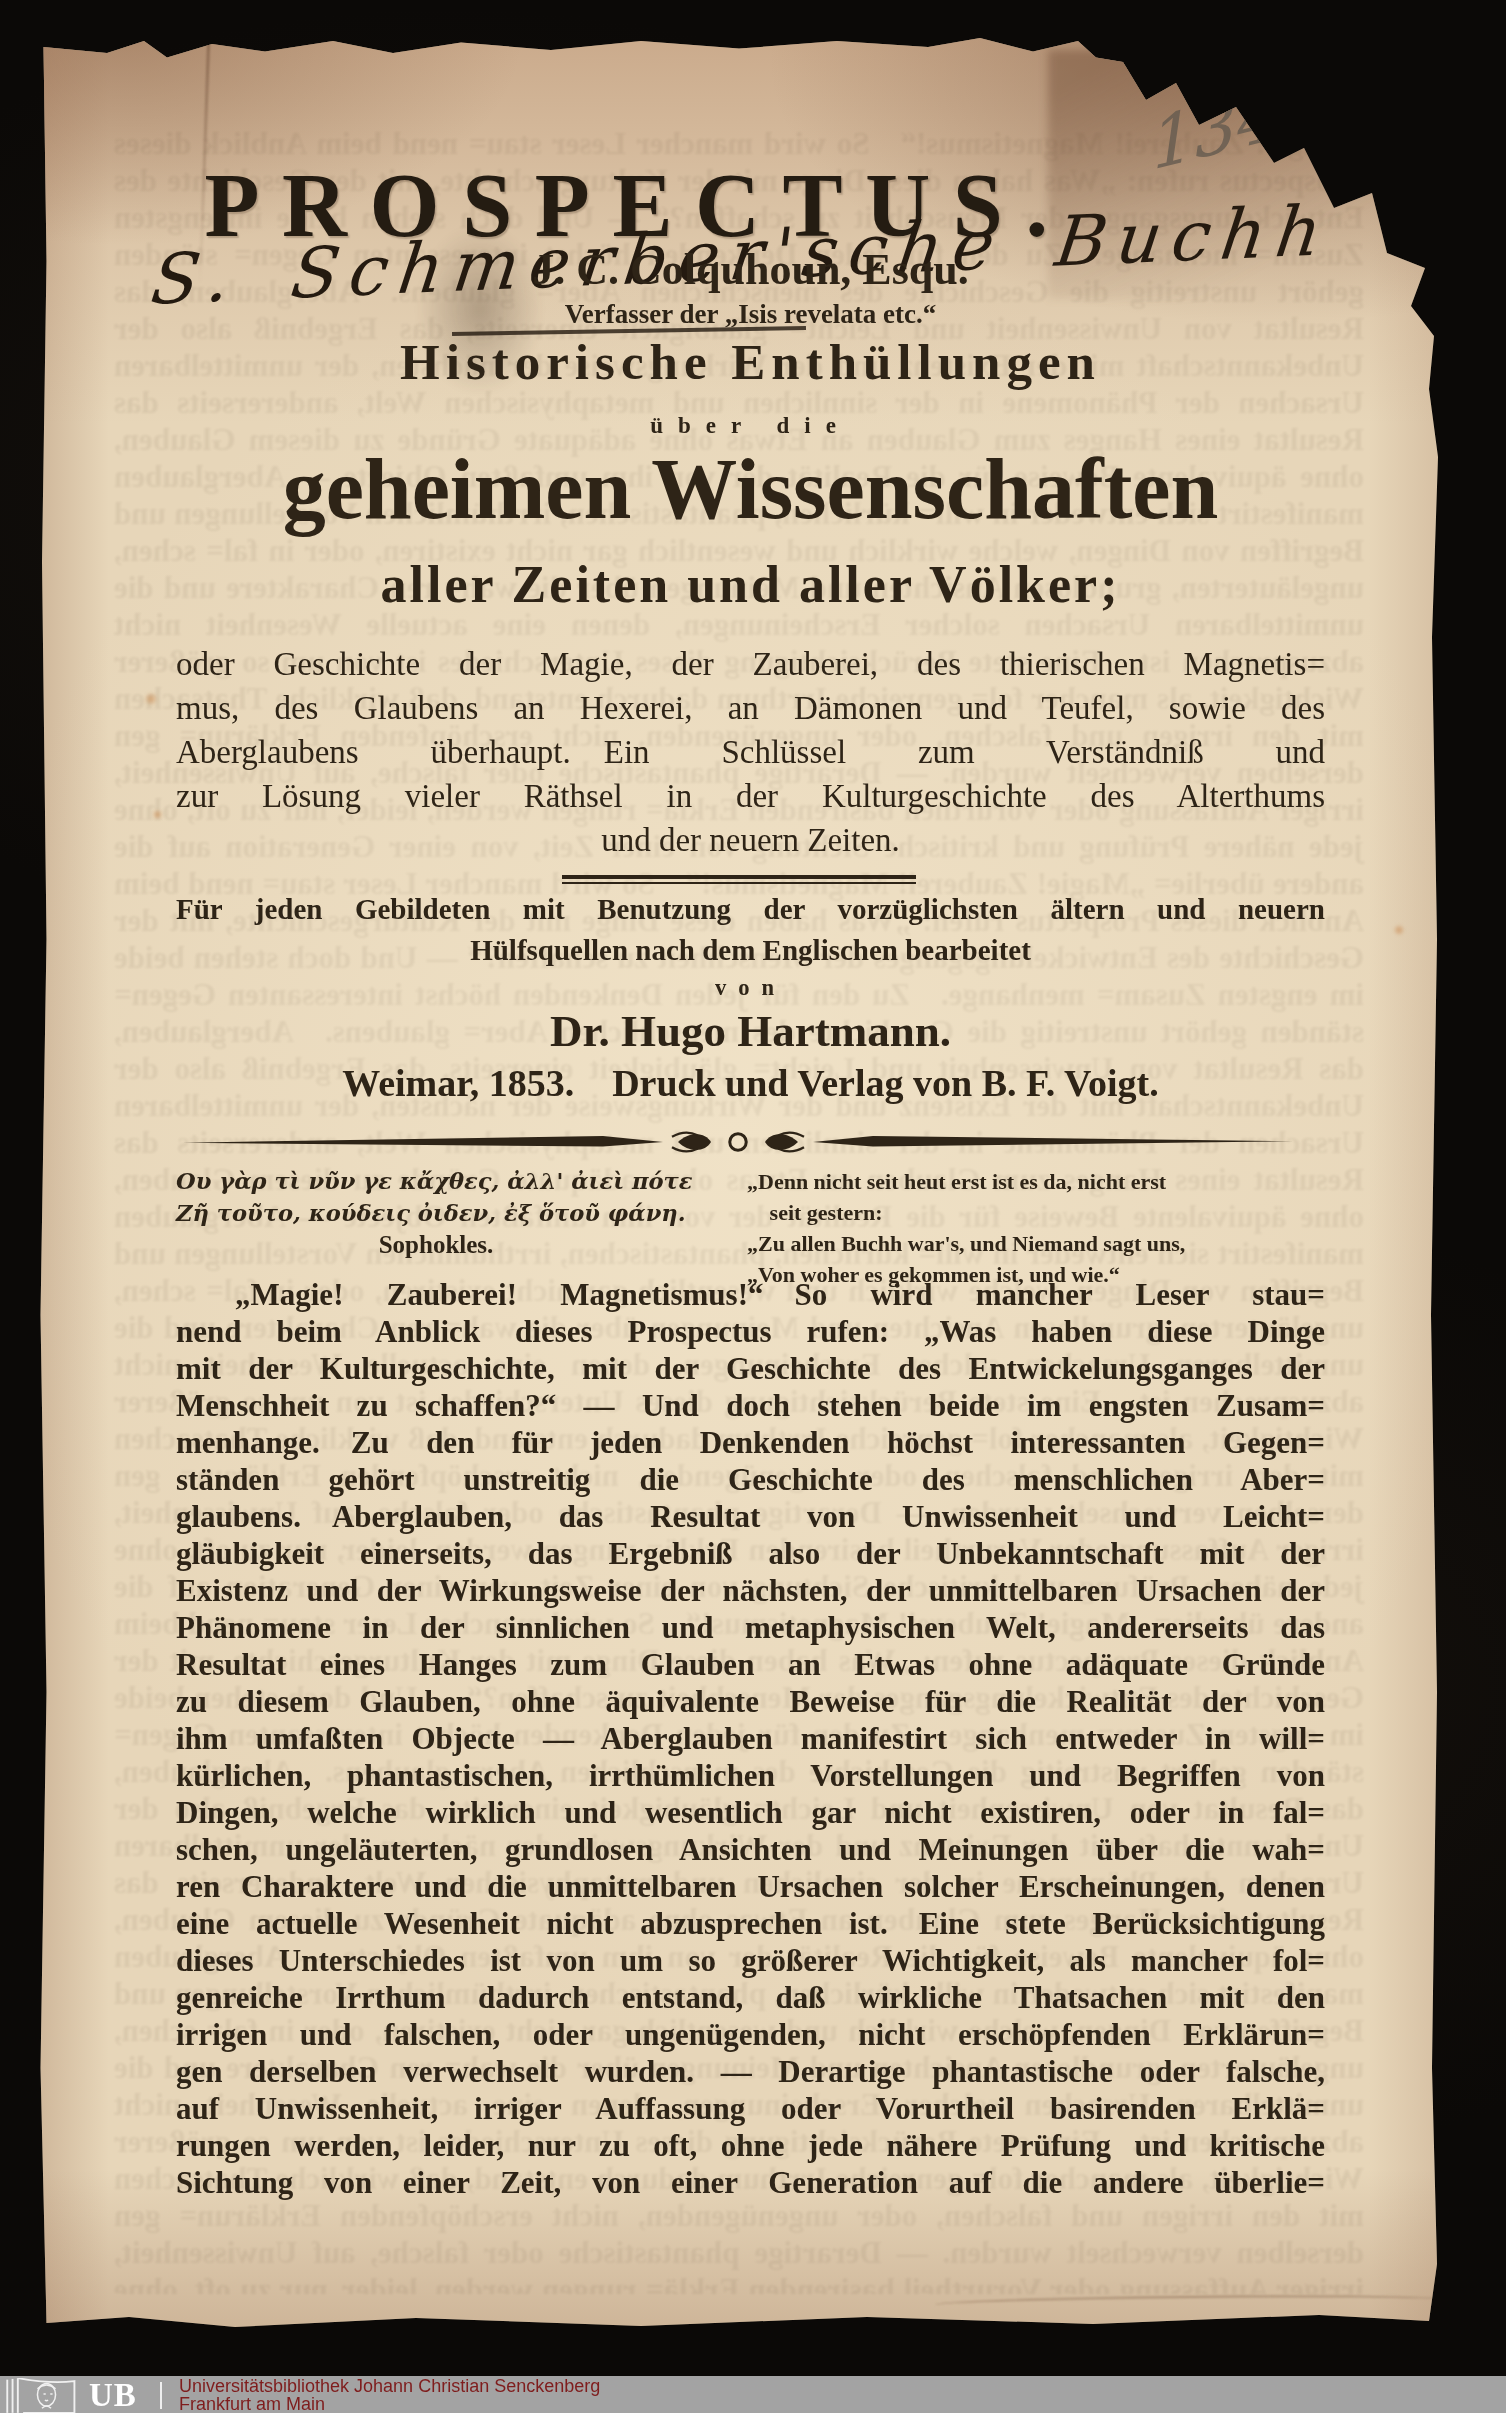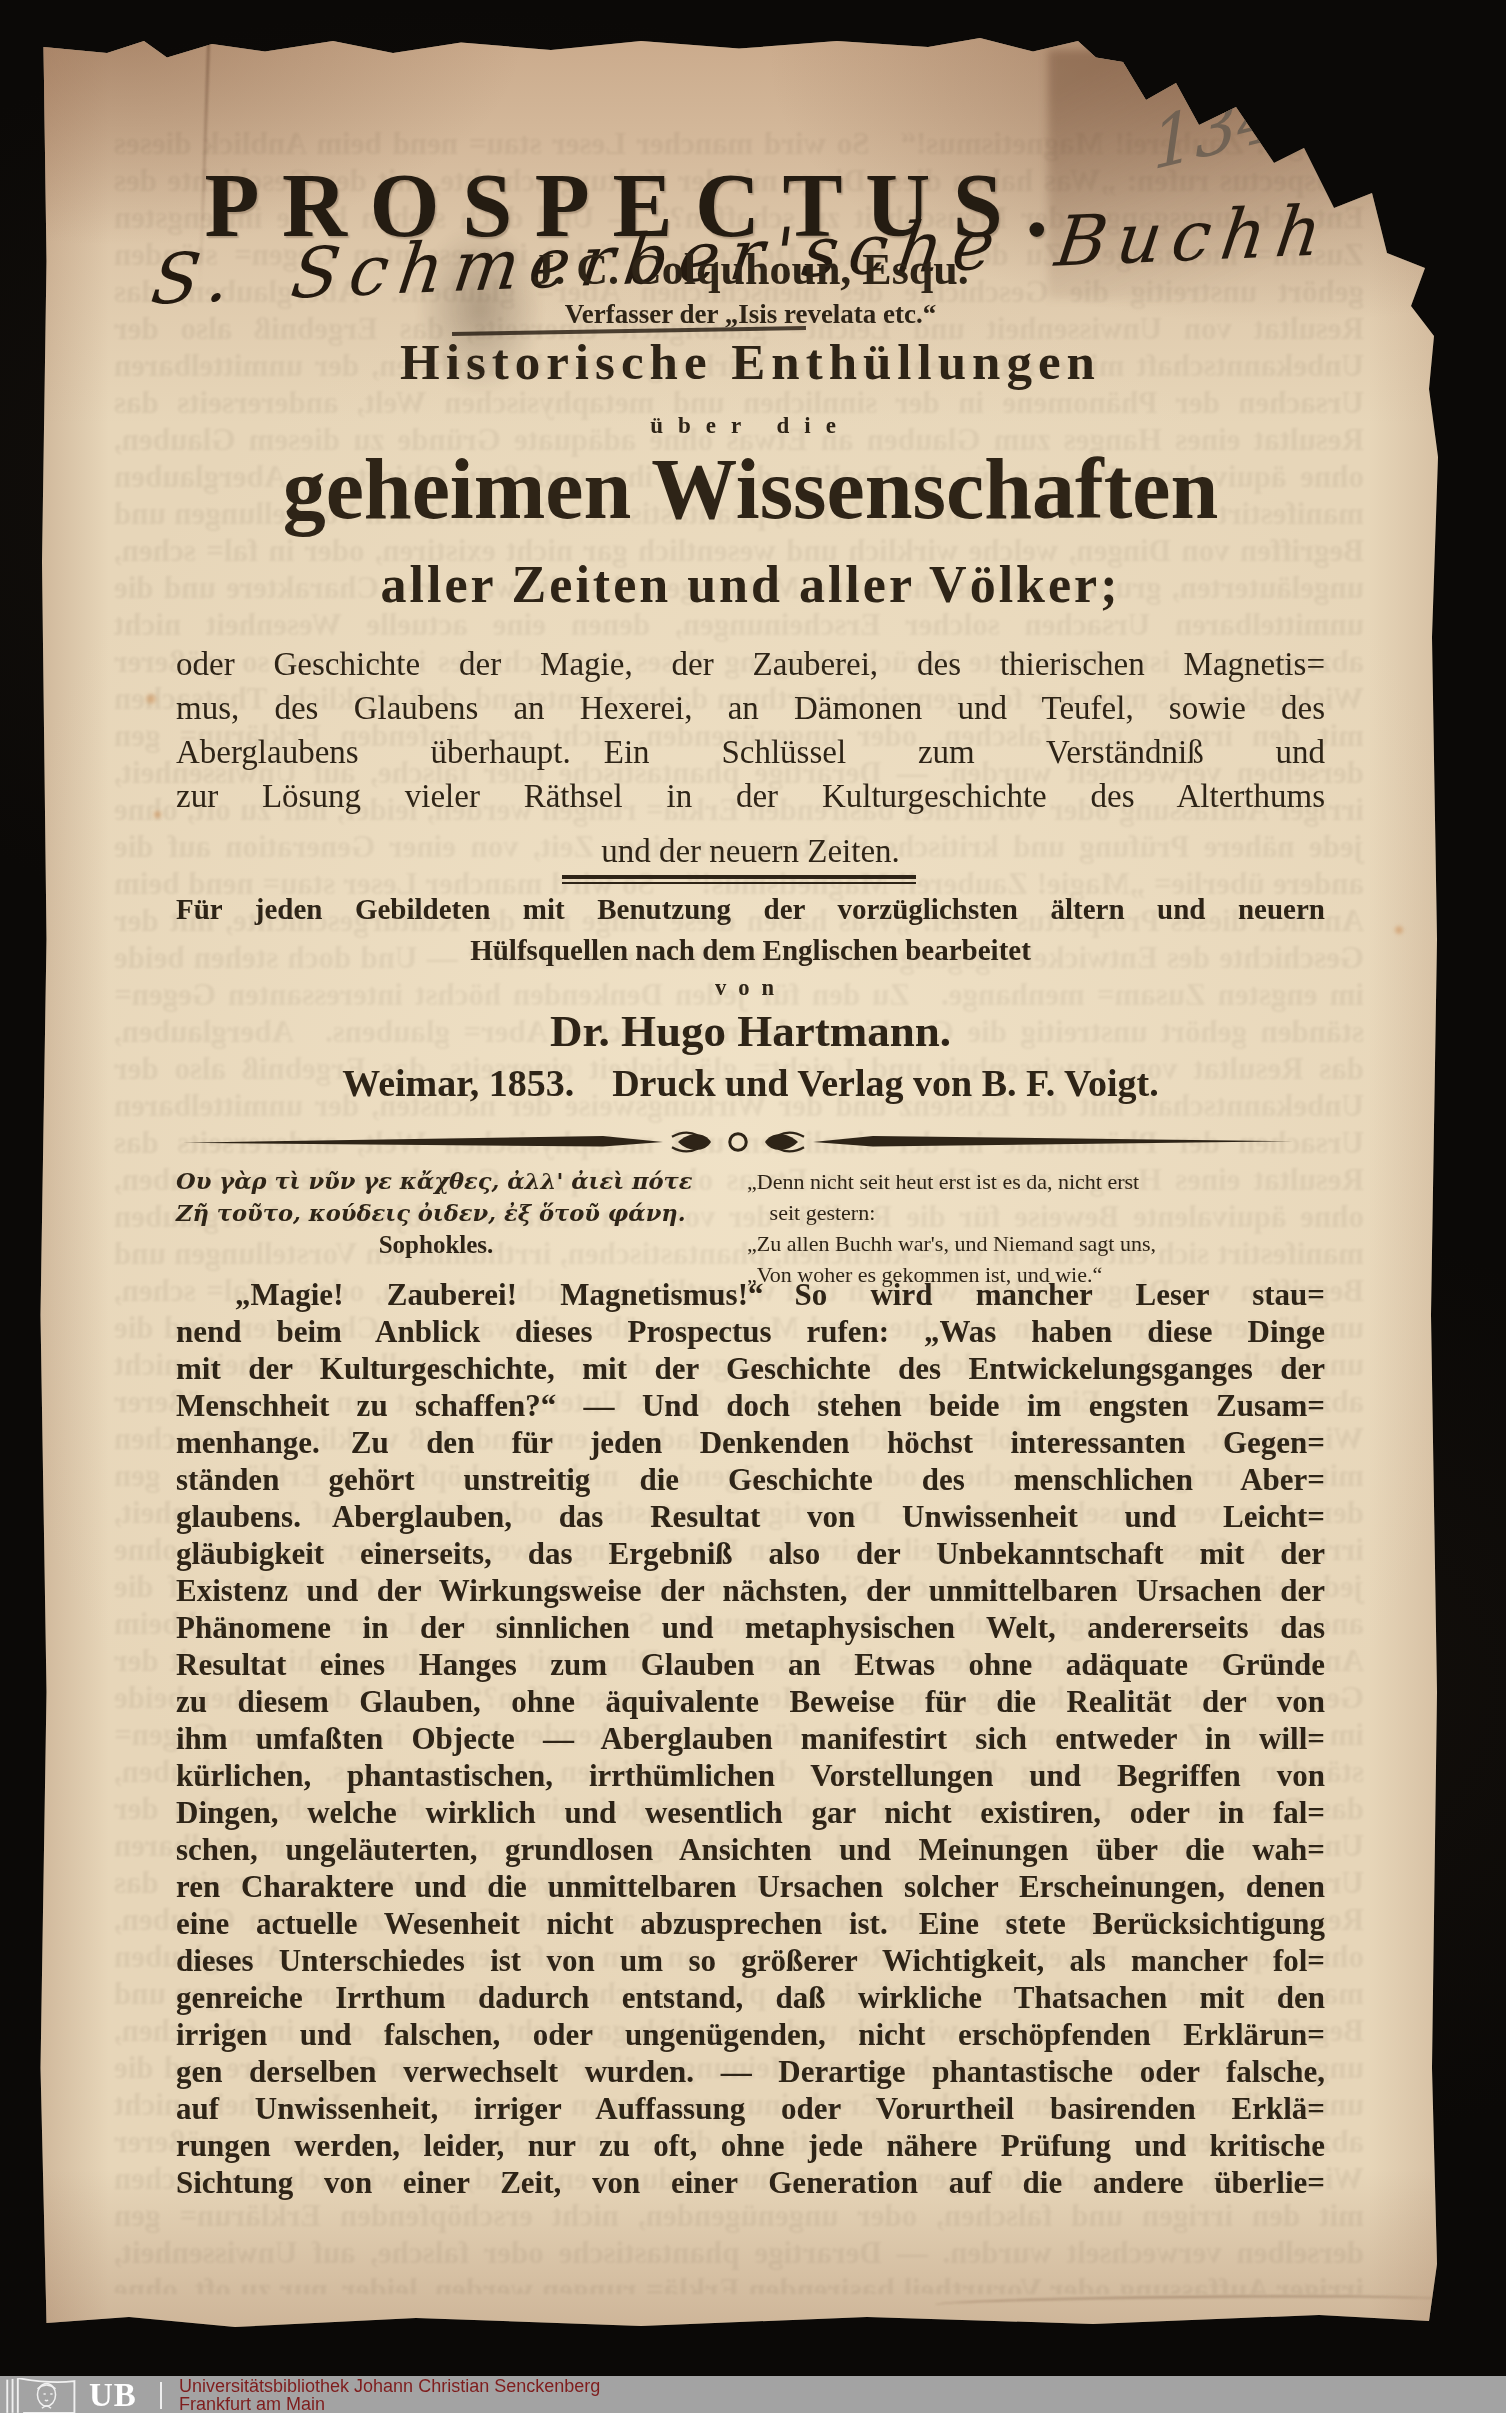--- a/index.html
+++ b/index.html
@@ -52,35 +52,35 @@
     font-family:"DejaVu Serif",serif;}
   #hand-underline{left:413px;top:294px;width:354px;height:3.8px;background:rgba(35,25,15,.8);transform:rotate(-1deg);}
   #author{top:209px;font-size:44px;font-weight:bold;}
   #author-sub{top:264px;font-size:27px;font-weight:bold;}
   #heading1{top:298px;font-size:51px;font-weight:bold;letter-spacing:6px;}
   #uber-die{top:370px;font-size:23px;font-weight:bold;letter-spacing:15px;margin-top:8px;}
   #heading2{top:404px;font-size:86px;font-weight:bold;}
   #heading3{top:520px;font-size:52px;font-weight:bold;letter-spacing:3px;}
   #intro{top:607px;left:137px;width:1149px;font-size:33px;font-weight:normal;line-height:44px;}
   #intro > div{text-align:justify;text-align-last:justify;}
-  #intro > div:last-child{text-align:left;text-align-last:center;margin-top:11px;}
+  #intro > div:last-child{text-align:left;text-align-last:center;}
   #double-rule{top:840px;left:523px;width:354px;}
   #double-rule .r1{height:3.8px;background:#2e2417;margin-bottom:3px;}
   #double-rule .r2{height:2.3px;background:#2e2417;}
   #editor-note{top:854px;left:137px;width:1149px;font-size:29px;font-weight:bold;line-height:41px;}
   #editor-note > div{text-align:justify;text-align-last:justify;}
   #editor-note > div:last-child{text-align:center;text-align-last:center;}
   #von{top:940px;font-size:22.6px;font-weight:bold;letter-spacing:12px;}
   #editor{top:970px;font-size:45px;font-weight:bold;}
   #imprint{top:1026px;font-size:38px;font-weight:bold;}
   #ornament{top:1092px;left:142px;width:1114px;height:30px;}
   #greek{top:1130px;left:137px;width:520px;font-size:22.6px;line-height:32px;font-style:italic;
     font-weight:bold;font-family:"DejaVu Serif",serif;}
   #sophokles{top:1196px;left:137px;width:520px;text-align:center;font-size:25px;font-weight:bold;}
-  #german-quote{top:1131px;left:708px;width:452px;font-size:22px;line-height:31px;font-weight:normal;}
+  #german-quote{top:1131px;left:708px;width:452px;font-size:22px;line-height:31px;font-weight:bold;}
   #german-quote > div:nth-child(2){padding-left:22.6px;}
   #body{top:1241px;left:137px;width:1149px;font-size:31px;font-weight:bold;line-height:37px;}
   #body > div{text-align:justify;text-align-last:justify;}
   #body > div:first-child{padding-left:59px;}
   
   #footer{position:absolute;left:0;top:2376px;width:1506px;height:38px;background:#a3a3a3;color:#f4f4f4;
     font-family:"Liberation Sans",sans-serif;}
   #footer-logo{position:absolute;left:4.5px;top:1.5px;height:35px;}
   #ub-mark{position:absolute;left:89px;top:0px;font-family:"Liberation Serif",serif;font-weight:bold;
     font-size:33px;line-height:38px;color:#fff;letter-spacing:0.8px;}

